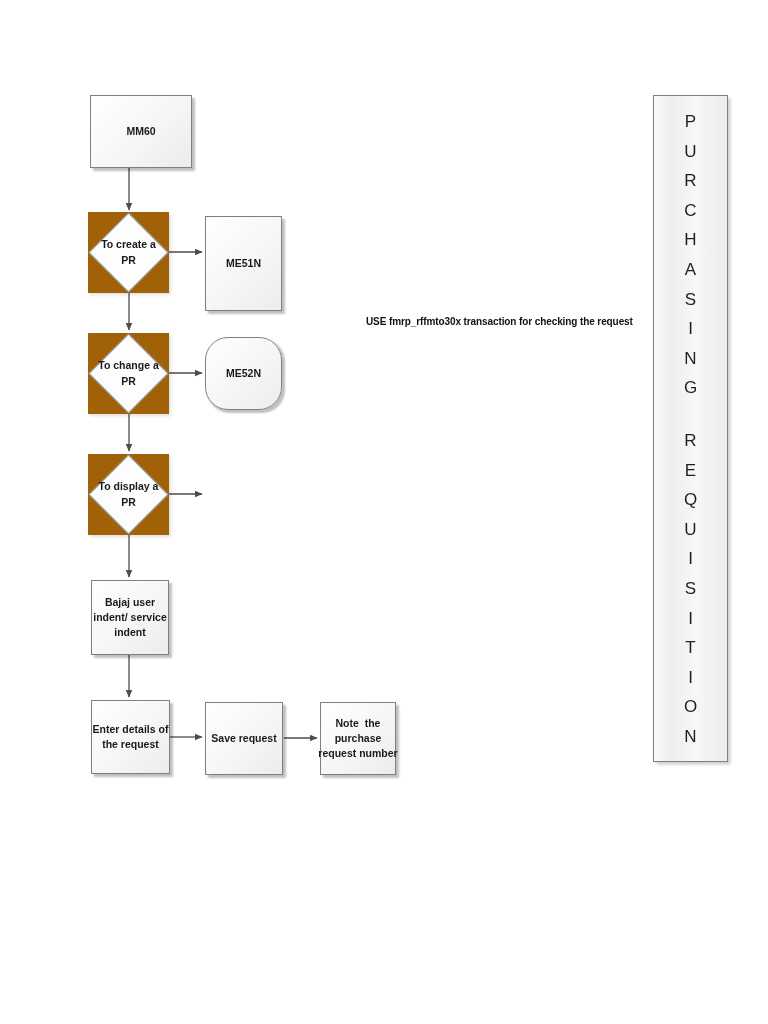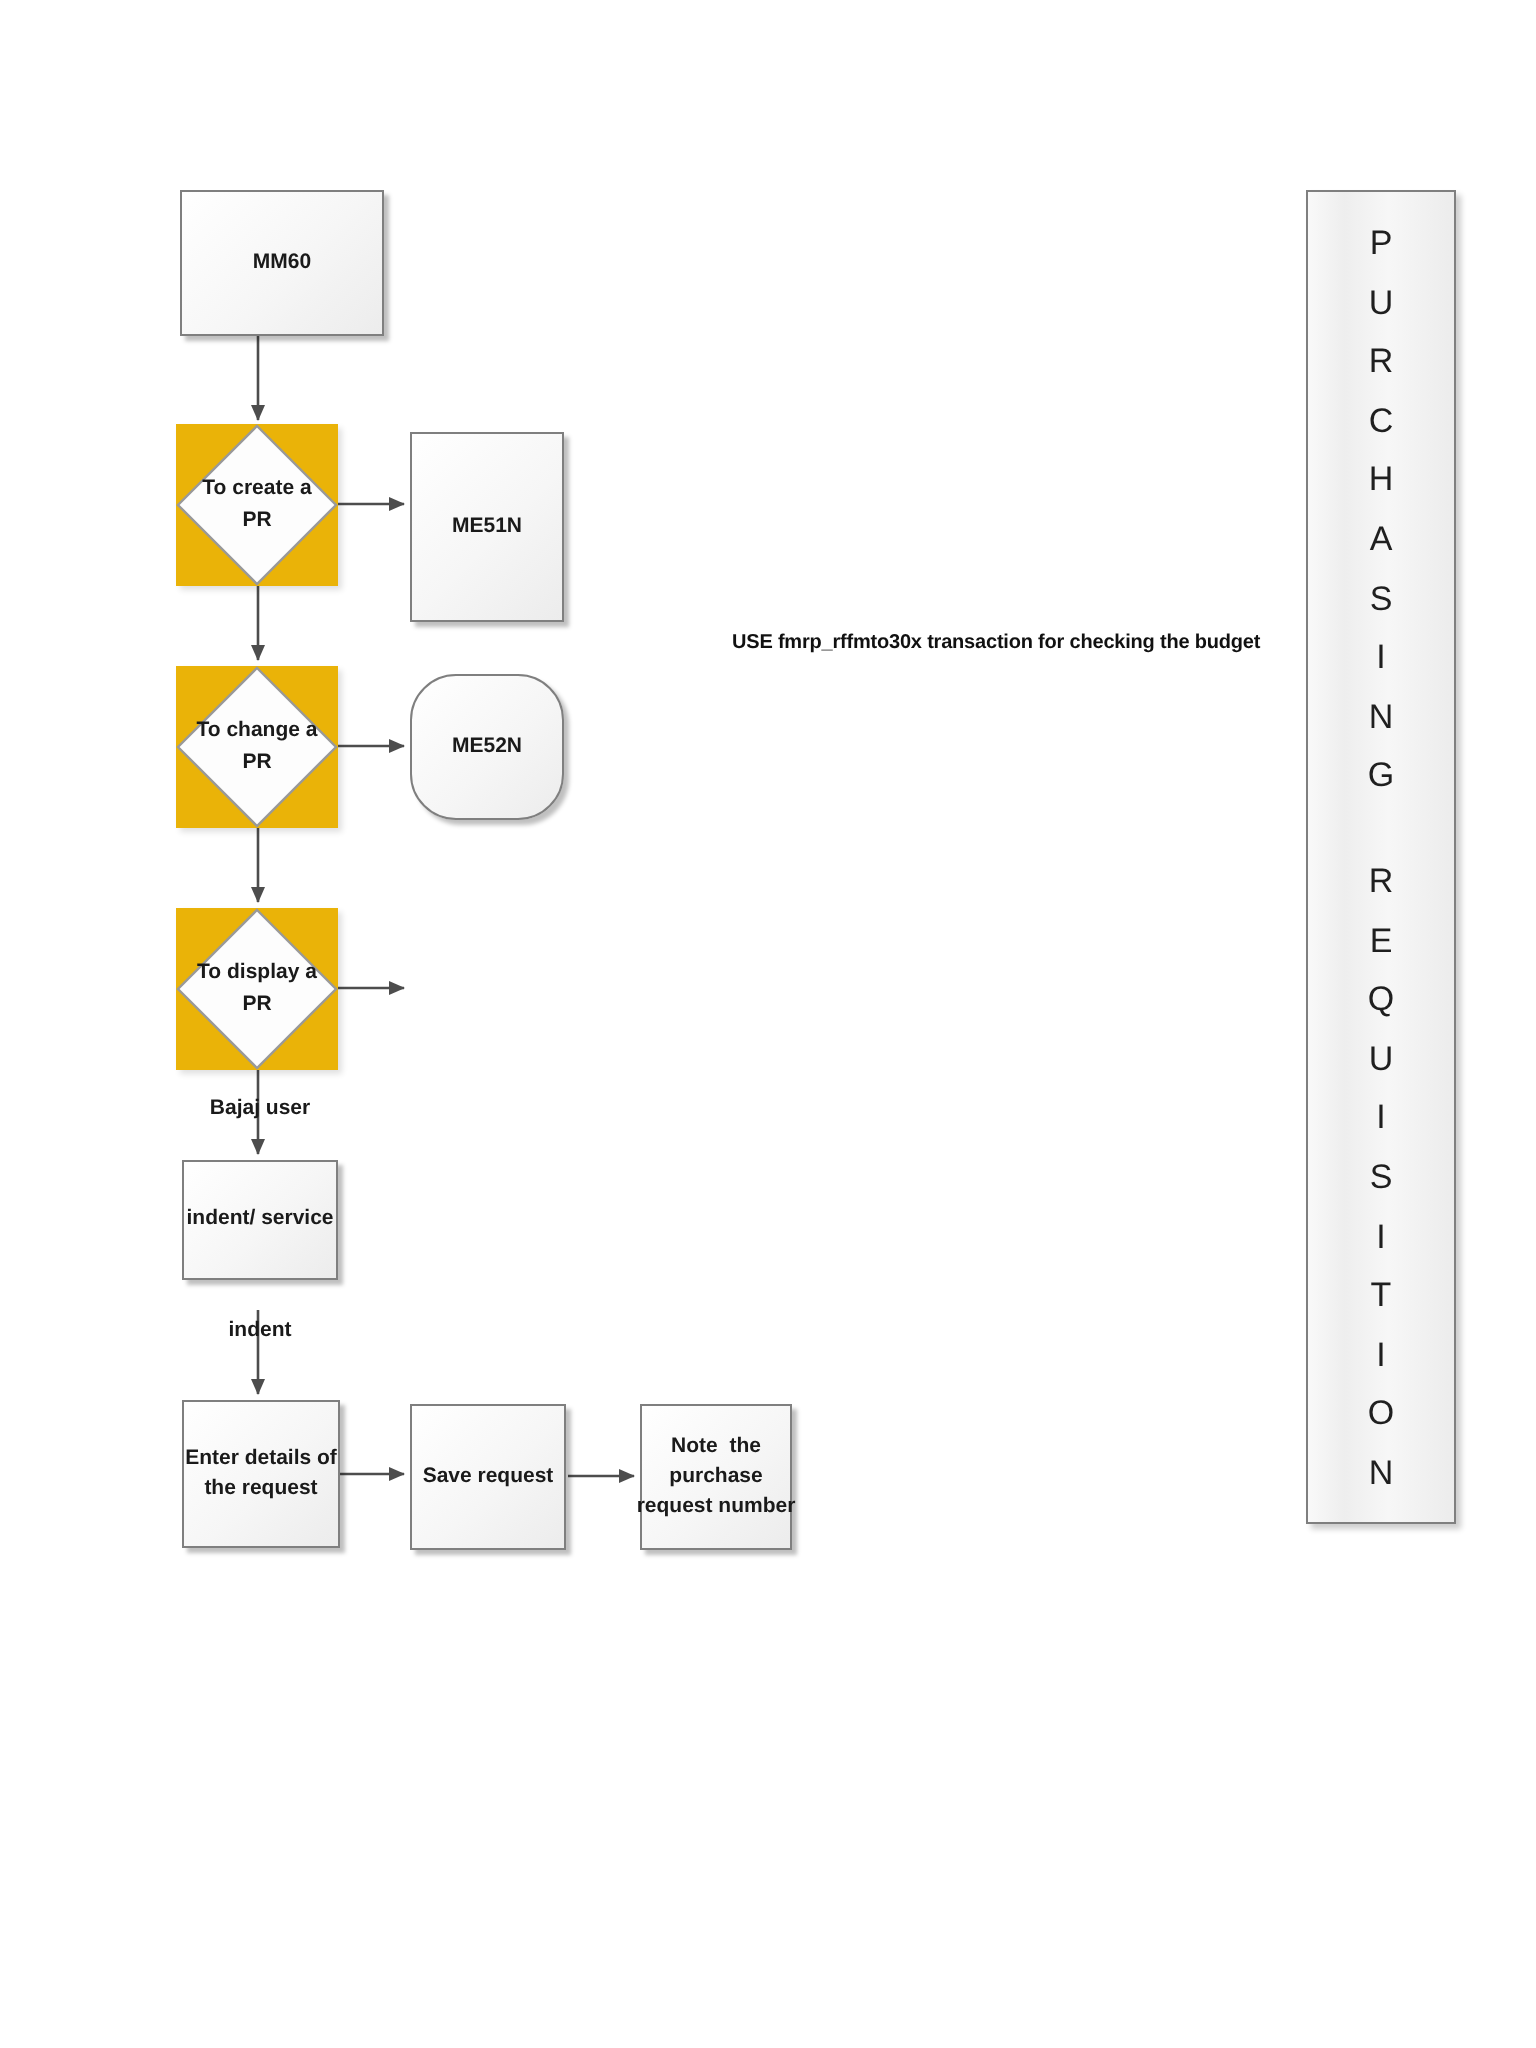--- a/index.html
+++ b/index.html
@@ -12,21 +12,21 @@
     position:absolute;box-sizing:border-box;
     border:1.5px solid #7f7f7f;
     background:linear-gradient(135deg,#ffffff 0%,#f6f6f6 55%,#ececec 100%);
     box-shadow:2.5px 2.5px 2px rgba(0,0,0,0.25);
     display:flex;flex-direction:column;align-items:center;justify-content:center;
     font-size:10.5px;font-weight:700;line-height:1.45;text-align:center;
   }
   .line{white-space:pre;}
   
   .diamond-wrap{
-    position:absolute;box-sizing:border-box;background:#eab308;
+    position:absolute;box-sizing:border-box;background:#a16207;
     box-shadow:2px 2px 3px rgba(0,0,0,0.12);
   }
   .diamond-wrap svg{position:absolute;left:0;top:0;}
   .diamond-label{
     position:absolute;left:0;top:0;width:100%;height:100%;
     display:flex;flex-direction:column;align-items:center;justify-content:center;
     font-size:10.5px;font-weight:700;line-height:1.5;text-align:center;
   }
   
   .connectors{position:absolute;left:0;top:0;width:768px;height:1024px;}
@@ -111,42 +111,42 @@
     <svg width="81" height="81" viewBox="0 0 81 81">
       <polygon points="40.5,1 80,40.5 40.5,80 1,40.5" fill="#fdfdfd" stroke="#999999" stroke-width="1.2"></polygon>
     </svg>
     <div class="diamond-label">
       <div class="line">To display a</div>
       <div class="line">PR</div>
     </div>
   </div>
 
 
-  <div class="node" style="left:91px;top:580px;width:78px;height:60px;gap:40px;">
+  <div class="node" style="left:91px;top:580px;width:78px;height:75px;">
     <div class="line">Bajaj user</div>
     <div class="line">indent/ service</div>
     <div class="line">indent</div>
   </div>
 
   <div class="node" style="left:91px;top:700px;width:79px;height:74px;">
     <div class="line">Enter details of</div>
     <div class="line">the request</div>
   </div>
 
   <div class="node" style="left:205px;top:702px;width:78px;height:73px;">
     <div class="line">Save request</div>
   </div>
 
   <div class="node" style="left:320px;top:702px;width:76px;height:73px;">
     <div class="line">Note  the</div>
     <div class="line">purchase</div>
     <div class="line">request number</div>
   </div>
 
-  <div class="annotation">USE fmrp_rffmto30x transaction for checking the budget</div>
+  <div class="annotation">USE fmrp_rffmto30x transaction for checking the request</div>
 
   <div class="banner">
     <div class="vword">
         <div class="vletter">P</div>
         <div class="vletter">U</div>
         <div class="vletter">R</div>
         <div class="vletter">C</div>
         <div class="vletter">H</div>
         <div class="vletter">A</div>
         <div class="vletter">S</div>

